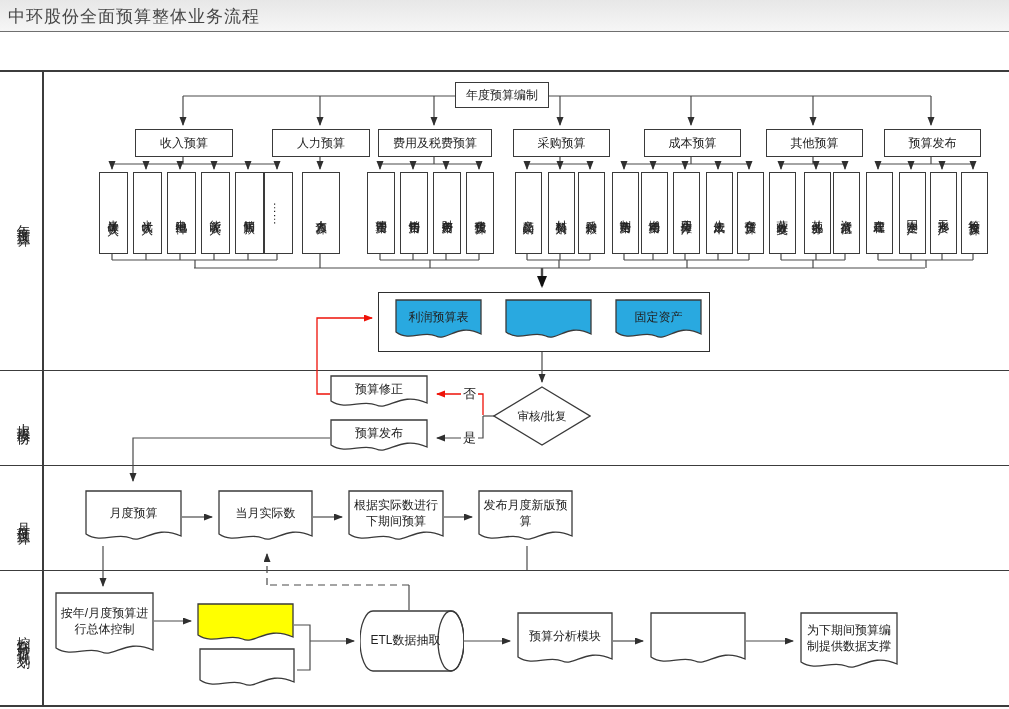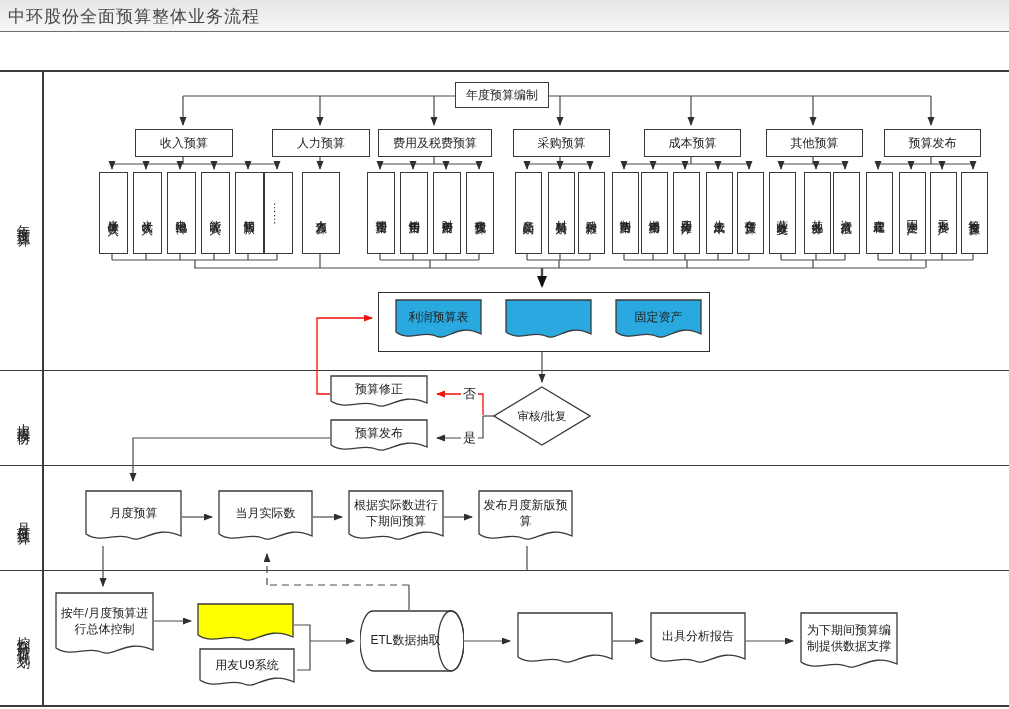--- a/index.html
+++ b/index.html
@@ -281,39 +281,38 @@
       </div>
       <div class="doc" style="left:197px;top:603px;width:97px;height:44px">
         <svg width="97" height="44">
           <path d="M1,1 L96,1 L96,34 C69.8,22 58.2,42 45.6,36 C32.0,30 15.5,42 1,32 Z" fill="#ffff00" stroke="#3a3a3a" stroke-width="1.3"></path>
         </svg>
       </div>
       <div class="doc" style="left:199px;top:648px;width:96px;height:44px">
         <svg width="96" height="44">
           <path d="M1,1 L95,1 L95,34 C69.1,22 57.6,42 45.1,36 C31.7,30 15.4,42 1,32 Z" fill="#fff" stroke="#3a3a3a" stroke-width="1.3"></path>
         </svg>
-        <div class="doc-text" style="height:36px">用友U9系统</div>
       </div>
       <div class="doc" style="left:360px;top:610px;width:104px;height:62px">
         <svg width="104" height="62">
           <path d="M13,1 L91,1 A13,30 0 0 1 91,61 L13,61 A13,30 0 0 1 13,1 Z" fill="#fff" stroke="#3a3a3a" stroke-width="1.3"></path>
           <ellipse cx="91" cy="31" rx="13" ry="30" fill="none" stroke="#3a3a3a" stroke-width="1.3"></ellipse>
         </svg>
         <div class="doc-text" style="height:62px;width:91px">ETL数据抽取</div>
       </div>
       <div class="doc" style="left:517px;top:612px;width:96px;height:57px">
         <svg width="96" height="57">
           <path d="M1,1 L95,1 L95,47 C69.1,35 57.6,55 45.1,49 C31.7,43 15.4,55 1,45 Z" fill="#fff" stroke="#3a3a3a" stroke-width="1.3"></path>
         </svg>
+        <div class="doc-text" style="height:49px">预算分析模块</div>
       </div>
       <div class="doc" style="left:650px;top:612px;width:96px;height:57px">
         <svg width="96" height="57">
           <path d="M1,1 L95,1 L95,47 C69.1,35 57.6,55 45.1,49 C31.7,43 15.4,55 1,45 Z" fill="#fff" stroke="#3a3a3a" stroke-width="1.3"></path>
         </svg>
-        <div class="doc-text" style="height:49px">出具分析报告</div>
       </div>
       <div class="doc" style="left:800px;top:612px;width:98px;height:62px">
         <svg width="98" height="62">
           <path d="M1,1 L97,1 L97,52 C70.6,40 58.8,60 46.1,54 C32.3,48 15.7,60 1,50 Z" fill="#fff" stroke="#3a3a3a" stroke-width="1.3"></path>
         </svg>
         <div class="doc-text" style="height:54px">为下期间预算编制提供数据支撑</div>
       </div>
     </div>
 </div>
 

